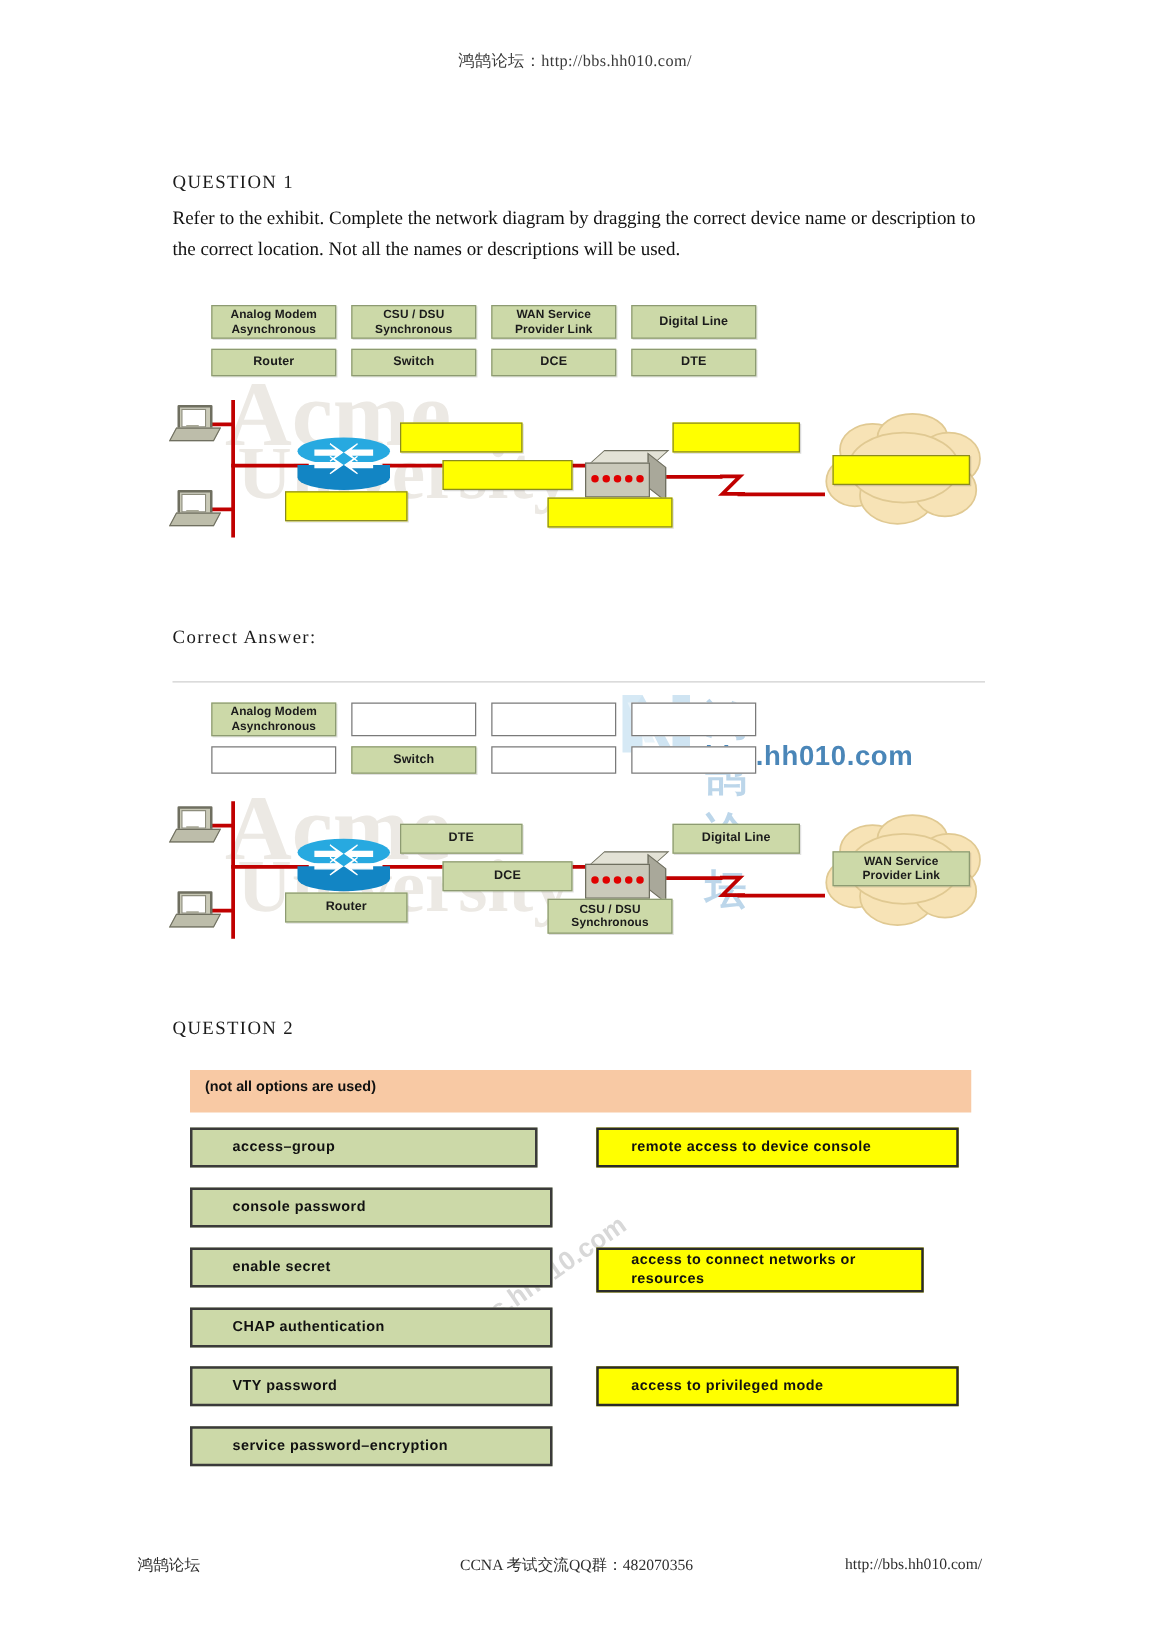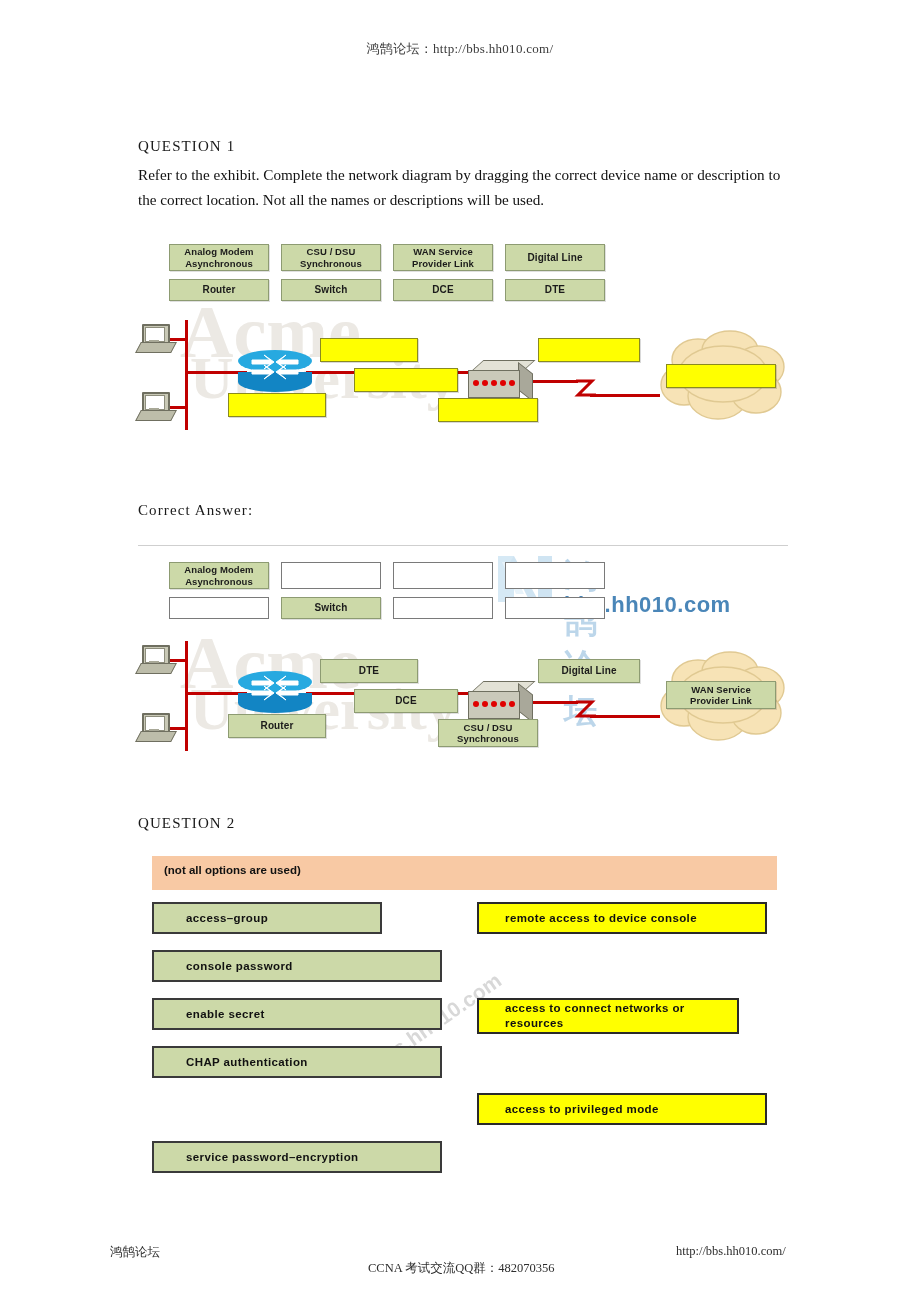--- a/index.html
+++ b/index.html
@@ -13,21 +13,21 @@
   
   .doc-header{
     position:absolute;left:0;top:40px;width:920px;text-align:center;
     font-family:"Liberation Serif",serif;font-size:13px;color:#3a3a3a;letter-spacing:.3px;
   }
   .doc-footer{
     position:absolute;left:0;top:1244px;width:920px;height:22px;
     font-family:"Liberation Serif",serif;font-size:12.5px;color:#2e2e2e;
   }
   .doc-footer .f-left{position:absolute;left:110px;top:0;}
-  .doc-footer .f-mid{position:absolute;left:368px;top:16px;}
+  .doc-footer .f-mid{position:absolute;left:368px;top:0;}
   .doc-footer .f-right{position:absolute;left:676px;top:0;}
 
   
   .q-label{
     position:absolute;font-family:"Liberation Serif",serif;font-size:15px;
     color:#1a1a1a;letter-spacing:1.1px;
   }
   .q-body{
     position:absolute;left:138px;width:660px;
     font-family:Liberation Serif, serif;font-size:15.2px;line-height:25px;color:#111;
@@ -388,31 +388,34 @@
   <div class="q-label" style="left:138px;top:815px;">QUESTION 2</div>
 
   <div class="exhibit" style="left:138px;top:850px;width:650px;height:340px;">
 
     <div class="wm-bbs" style="left:222px;top:160px;font-size:21px;transform:rotate(-35deg);">bbs.hh010.com</div>
 
     <div class="q2-bar" style="left:14px;top:6px;width:625px;height:34px;">
       <div>(not all options are used)</div>
     </div>
 
-    <div class="q2-item green" style="left:14px;top:52px;width:230px;height:32px;">
+    <div class="q2-item green" style="left:14px;top:52px;width:278px;height:32px;">
       <span>access–group</span>
     </div>
     <div class="q2-item green" style="left:14px;top:100px;width:290px;height:32px;">
       <span>console password</span>
     </div>
     <div class="q2-item green" style="left:14px;top:196px;width:290px;height:32px;">
       <span>CHAP authentication</span>
     </div>
     <div class="q2-item green" style="left:14px;top:148px;width:290px;height:32px;">
       <span>enable secret</span>
+    </div>
+    <div class="q2-item green" style="left:14px;top:243px;width:290px;height:32px;">
+      <span>VTY password</span>
     </div>
     <div class="q2-item green" style="left:14px;top:291px;width:290px;height:32px;">
       <span>service password–encryption</span>
     </div>
 
     <div class="q2-item yellow" style="left:339px;top:52px;width:290px;height:32px;">
       <span>remote access to device console</span>
     </div>
     <div class="q2-item yellow" style="left:339px;top:148px;width:262px;height:36px;">
       <span><span>access to connect networks or</span><br>

